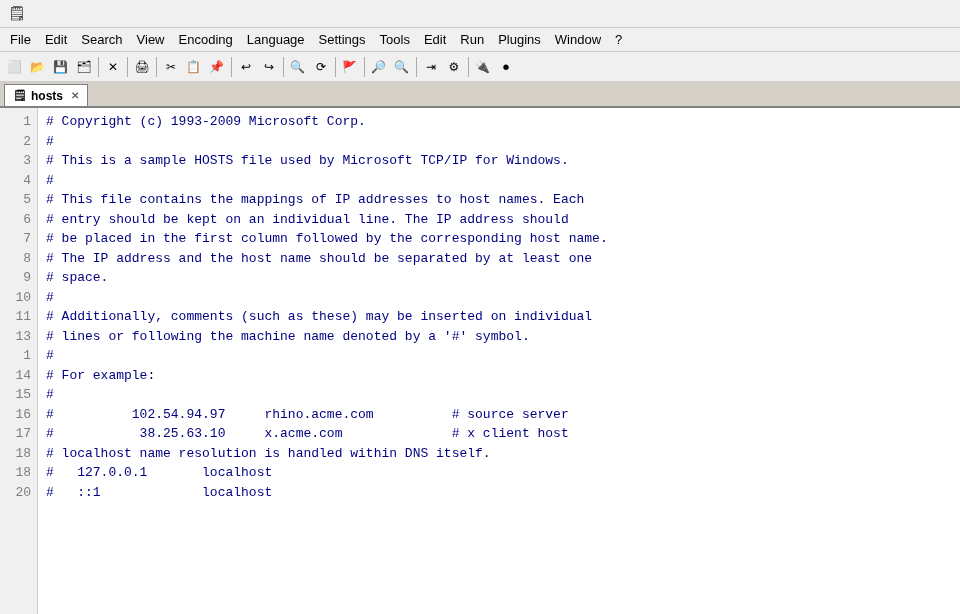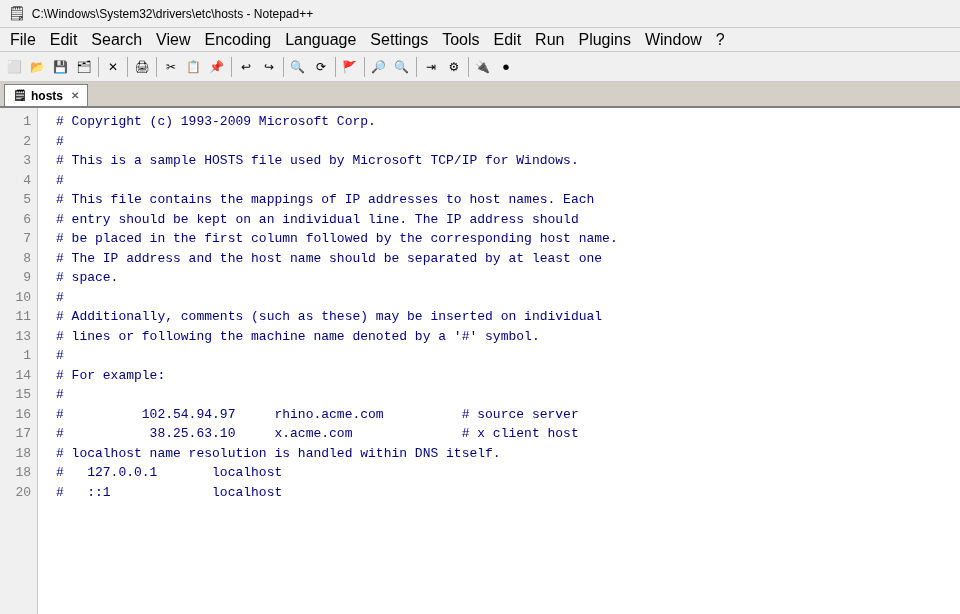--- a/index.html
+++ b/index.html
@@ -28,21 +28,21 @@
       background: #f0f0f0;
       display: flex;
       align-items: center;
       gap: 2px;
       padding: 2px 4px;
       border-bottom: 1px solid #ccc;
       height: 24px;
     }
     .menu-item {
       font-family: Arial, sans-serif;
-      font-size: 16px;
+      font-size: 13px;
       padding: 2px 6px;
       cursor: pointer;
       color: #000;
     }
 
     
     #toolbar {
       background: #f0f0f0;
       display: flex;
       align-items: center;
@@ -121,34 +121,32 @@
     
     #code-content {
       padding: 4px 8px;
       flex: 1;
       overflow: auto;
       line-height: 1.5;
       color: #000080;
       font-family: 'Courier New', Courier, monospace;
       font-size: 13px;
       white-space: pre;
-      margin-left: 10px;
     }
 
     .code-line {
       display: block;
       line-height: 1.5;
     }
   </style>
 </head>
 <body>
 
 <div id="title-bar">
   <span style="font-size:14px;">🗒</span>
-  <span style="font-family:Arial,sans-serif;font-size:12px;">C:\Windows\System32\drivers\etc\hosts - Notepad++</span>
 </div>
 
 <div id="menu-bar">
     <div class="menu-item">File</div>
     <div class="menu-item">Edit</div>
     <div class="menu-item">Search</div>
     <div class="menu-item">View</div>
     <div class="menu-item">Encoding</div>
     <div class="menu-item">Language</div>
     <div class="menu-item">Settings</div>

